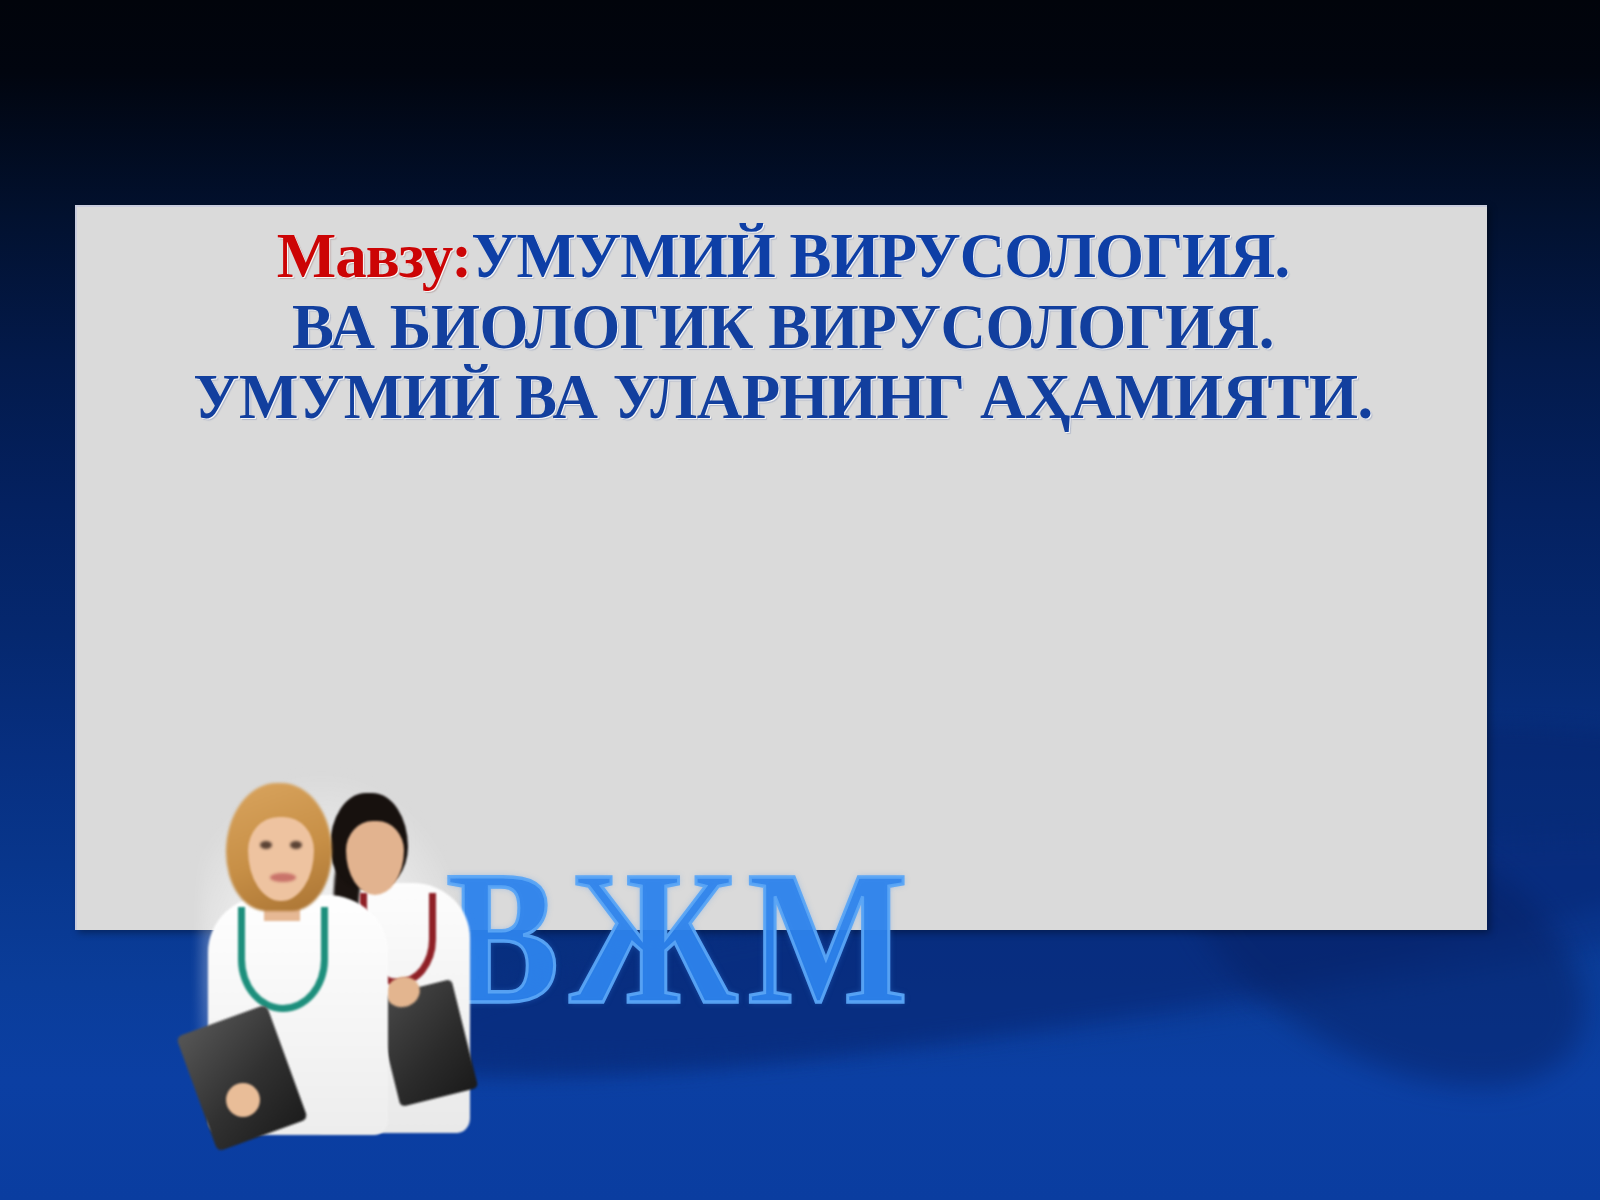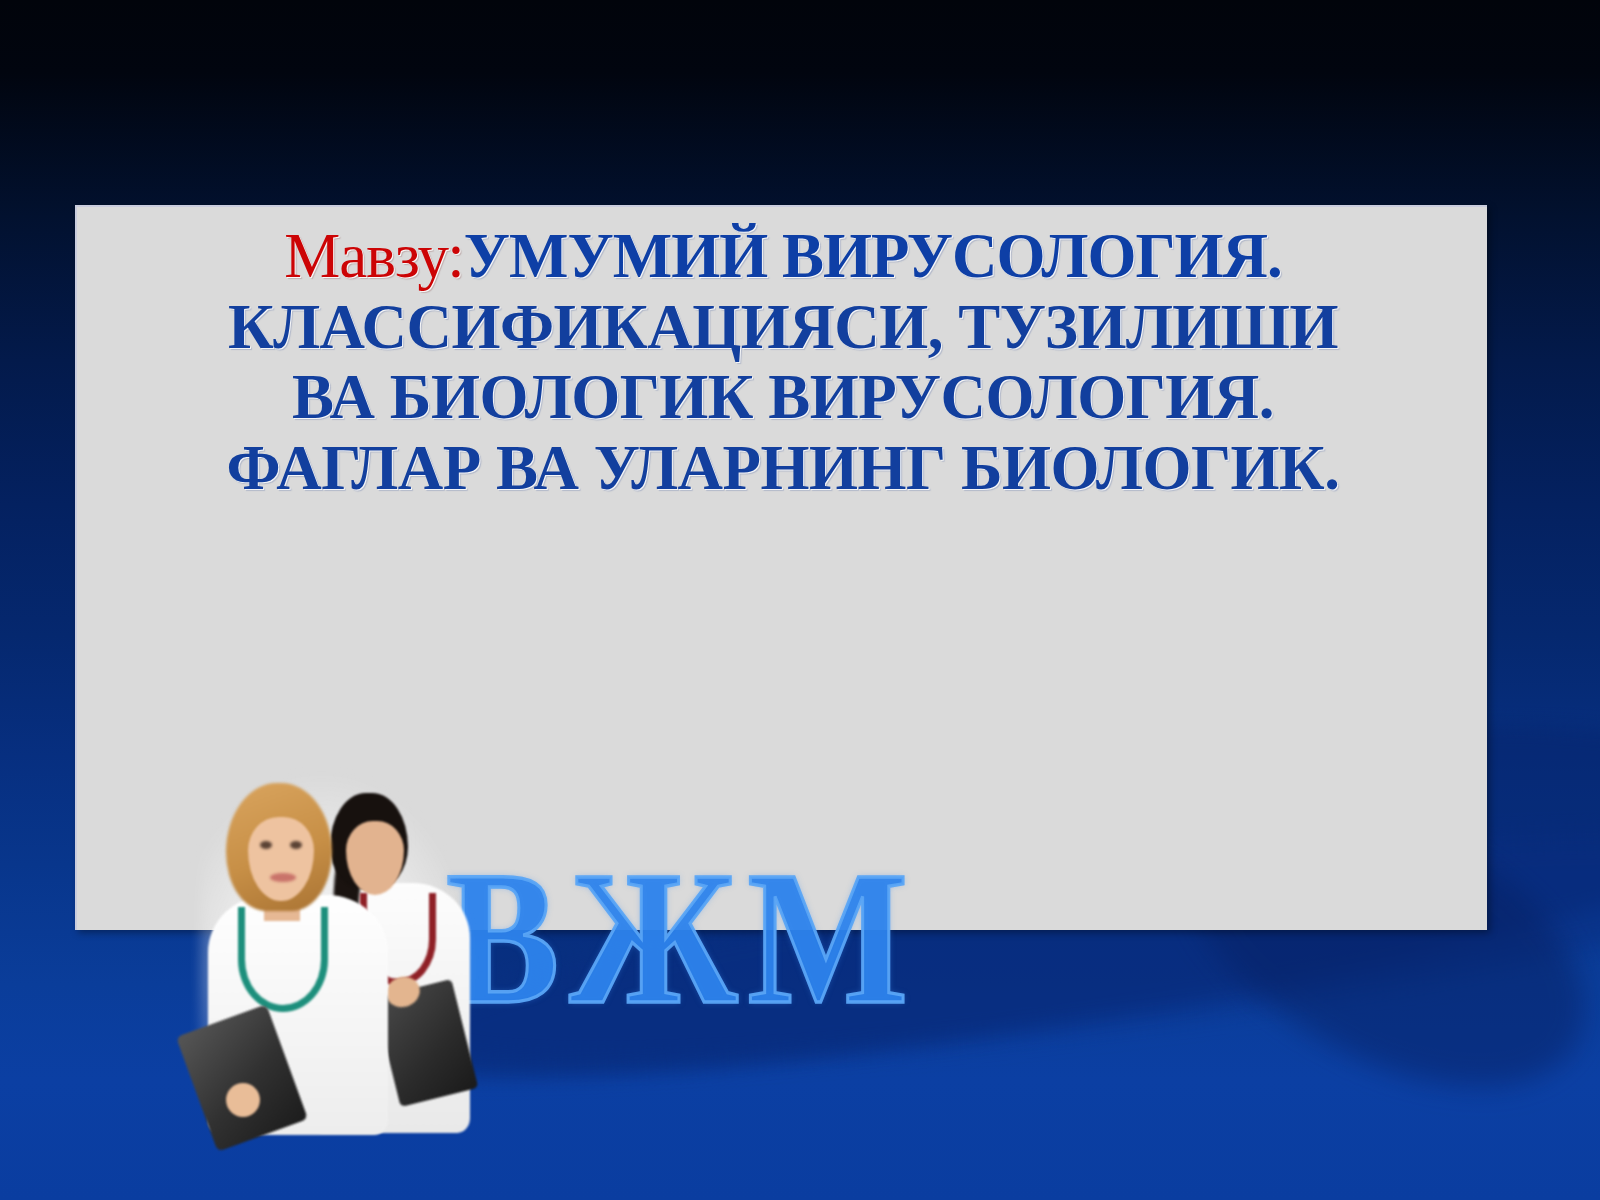--- a/index.html
+++ b/index.html
@@ -102,21 +102,21 @@
        1px  1px 0 rgba(255,255,255,0.85),
        2px  2px 1px rgba(150,160,190,0.55);
   }
 
   #title-line-1 {
     letter-spacing: -1px;
   }
 
   .label-mavzu {
     color: #cc0405;
-    font-weight: normal;
+    font-weight: bold;
     text-shadow:
        1px  1px 0 rgba(255,255,255,0.9),
        2px  2px 1px rgba(170,140,140,0.5);
   }
 
   .title-main-1 {
     color: #0e3fa6;
     margin-top: 10px;
   }
 
@@ -316,25 +316,24 @@
   <div class="swoosh swoosh-c"></div>
 
   <div id="content-panel">
 
     <div id="title-block">
 
       <div class="title-line" id="title-line-1">
         <span class="label-mavzu">Мавзу:</span><span class="title-main-1">УМУМИЙ ВИРУСОЛОГИЯ.</span>
       </div>
 
-      <div class="title-line">КЛАССИФИКАЦИЯСИ, ТУЗИЛИШИ</div>
 
       <div class="title-line">ВА БИОЛОГИК ВИРУСОЛОГИЯ.</div>
 
-      <div class="title-line">ФАГЛАР ВА УЛАРНИНГ БИОЛОГИК.</div>
+      <div class="title-line">УМУМИЙ ВА УЛАРНИНГ АҲАМИЯТИ.</div>
 
     </div>
   </div>
 
   <div id="watermark-letters">
     <span>В</span>
     <span>Ж</span>
     <span>М</span>
   </div>
 

